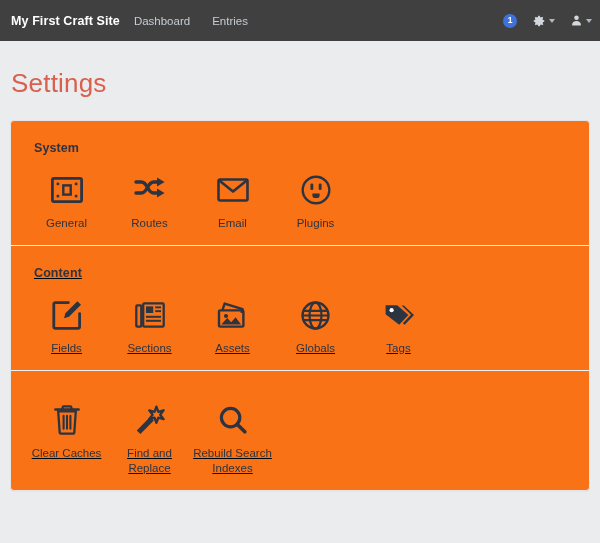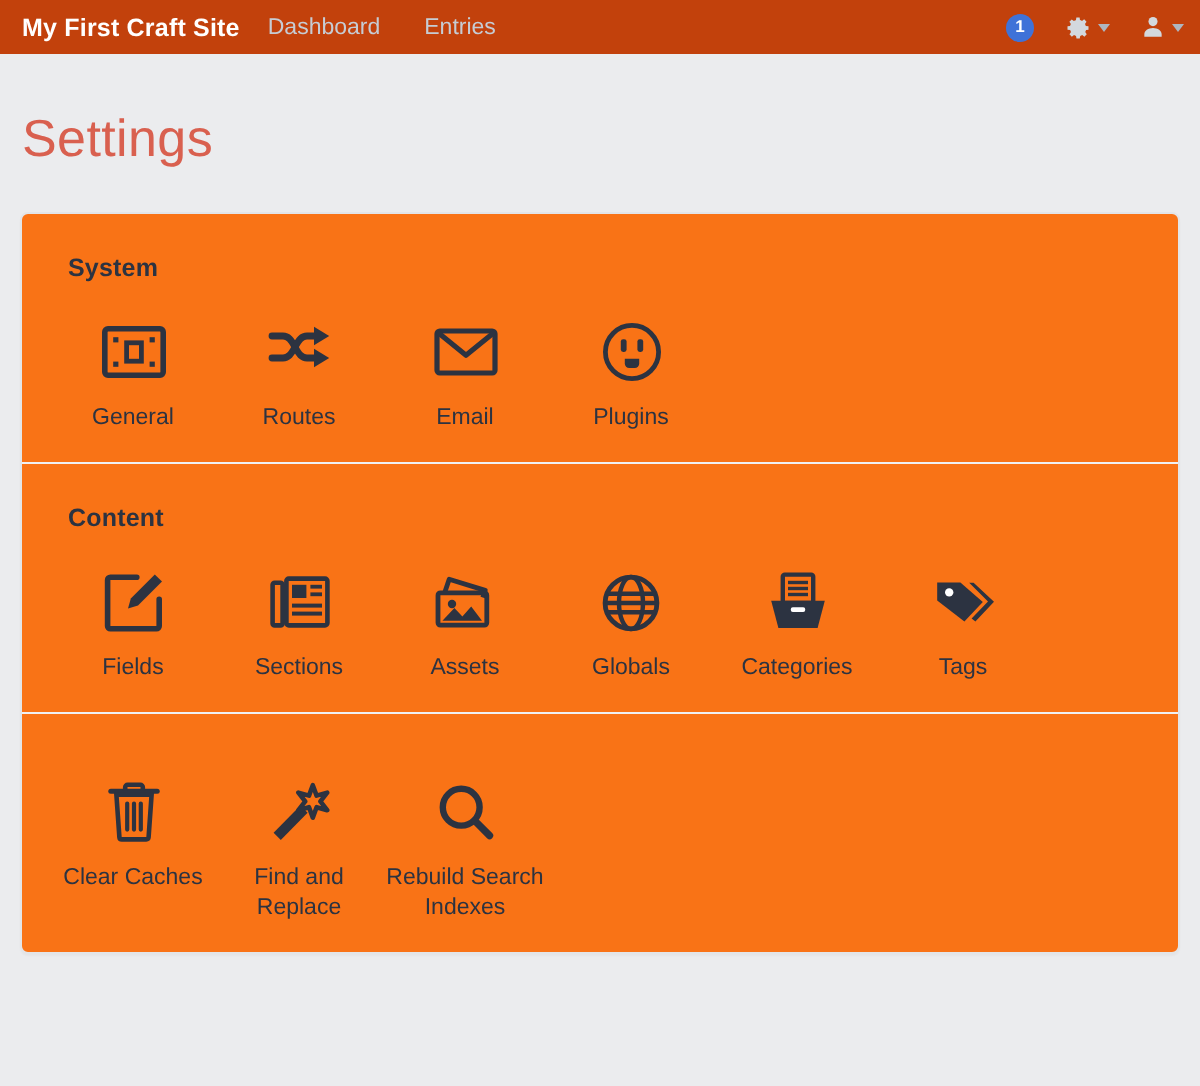--- a/index.html
+++ b/index.html
@@ -6,22 +6,22 @@
   html, body {
     margin: 0; padding: 0;
     width: 600px; height: 543px;
     background: #ebecee;
     font-family: "Liberation Sans", sans-serif;
     -webkit-font-smoothing: antialiased;
   }
 
   
   .global-header {
-    height: 27px;
-    background: #c2410c;
+    height: 41px;
+    background: #404040;
     display: flex;
     align-items: center;
     padding: 0 10px 0 11px;
     position: relative;
   }
   .site-name {
     color: #ffffff;
     font-size: 12.5px;
     font-weight: bold;
     letter-spacing: .1px;
@@ -86,20 +86,21 @@
     border: 1px solid #e3e5e8;
     border-radius: 4px;
     box-shadow: 0 1px 1px rgba(0,0,0,0.03);
     overflow: hidden;
   }
   .section {
     padding: 20px 14px 14px 14px;
   }
   .section + .section {
     border-top: 1px solid #f0f1f3;
+    text-decoration: underline;
   }
   .section-heading {
     font-size: 12.5px;
     font-weight: bold;
     color: #2c3341;
     margin: 0 0 6px 9px;
     letter-spacing: .1px;
   }
   .tiles {
     display: flex;
@@ -268,33 +269,20 @@
         <span class="tile-icon">
           <svg width="29" height="29" viewBox="0 0 30 30" fill="none" aria-hidden="true">
             <circle cx="15" cy="15" r="13.4" stroke="#2c3341" stroke-width="2.5"></circle>
             <ellipse cx="15" cy="15" rx="6.2" ry="13.4" stroke="#2c3341" stroke-width="2.3"></ellipse>
             <path d="M2.4 10.2h25.2M2.4 19.8h25.2M1.6 15h26.8" stroke="#2c3341" stroke-width="2.3"></path>
           </svg>
         </span>
         <span class="tile-label">Globals</span>
       </a>
 
-      <a class="tile">
-        <span class="tile-icon">
-          <svg width="30" height="30" viewBox="0 0 30 30" fill="none" aria-hidden="true">
-            <rect x="7.4" y="1.3" width="15.2" height="14.2" rx="1" stroke="#2c3341" stroke-width="2.2"></rect>
-            <rect x="10" y="4.4" width="10" height="1.7" fill="#2c3341"></rect>
-            <rect x="10" y="7.4" width="10" height="1.7" fill="#2c3341"></rect>
-            <rect x="10" y="10.4" width="10" height="1.7" fill="#2c3341"></rect>
-            <path d="M1.6 14.4h26.8L24.8 28H5.2z" fill="#2c3341"></path>
-            <rect x="11.4" y="17.6" width="7.2" height="2.4" rx="1" fill="#ffffff"></rect>
-          </svg>
-        </span>
-        <span class="tile-label">Categories</span>
-      </a>
 
       <a class="tile">
         <span class="tile-icon">
           <svg width="32" height="26" viewBox="0 0 32 26" fill="none" aria-hidden="true">
             <path d="M2.6 3.2h11.6L25.4 13 16.2 22.8 2.6 12.2z" fill="#2c3341"></path>
             <circle cx="8.6" cy="8.2" r="2.1" fill="#ffffff"></circle>
             <path d="M18.6 3.4h2.2L31 12.9l-9.3 9.8-1.9-1.5 8.2-8.4z" fill="#2c3341"></path>
           </svg>
         </span>
         <span class="tile-label">Tags</span>

